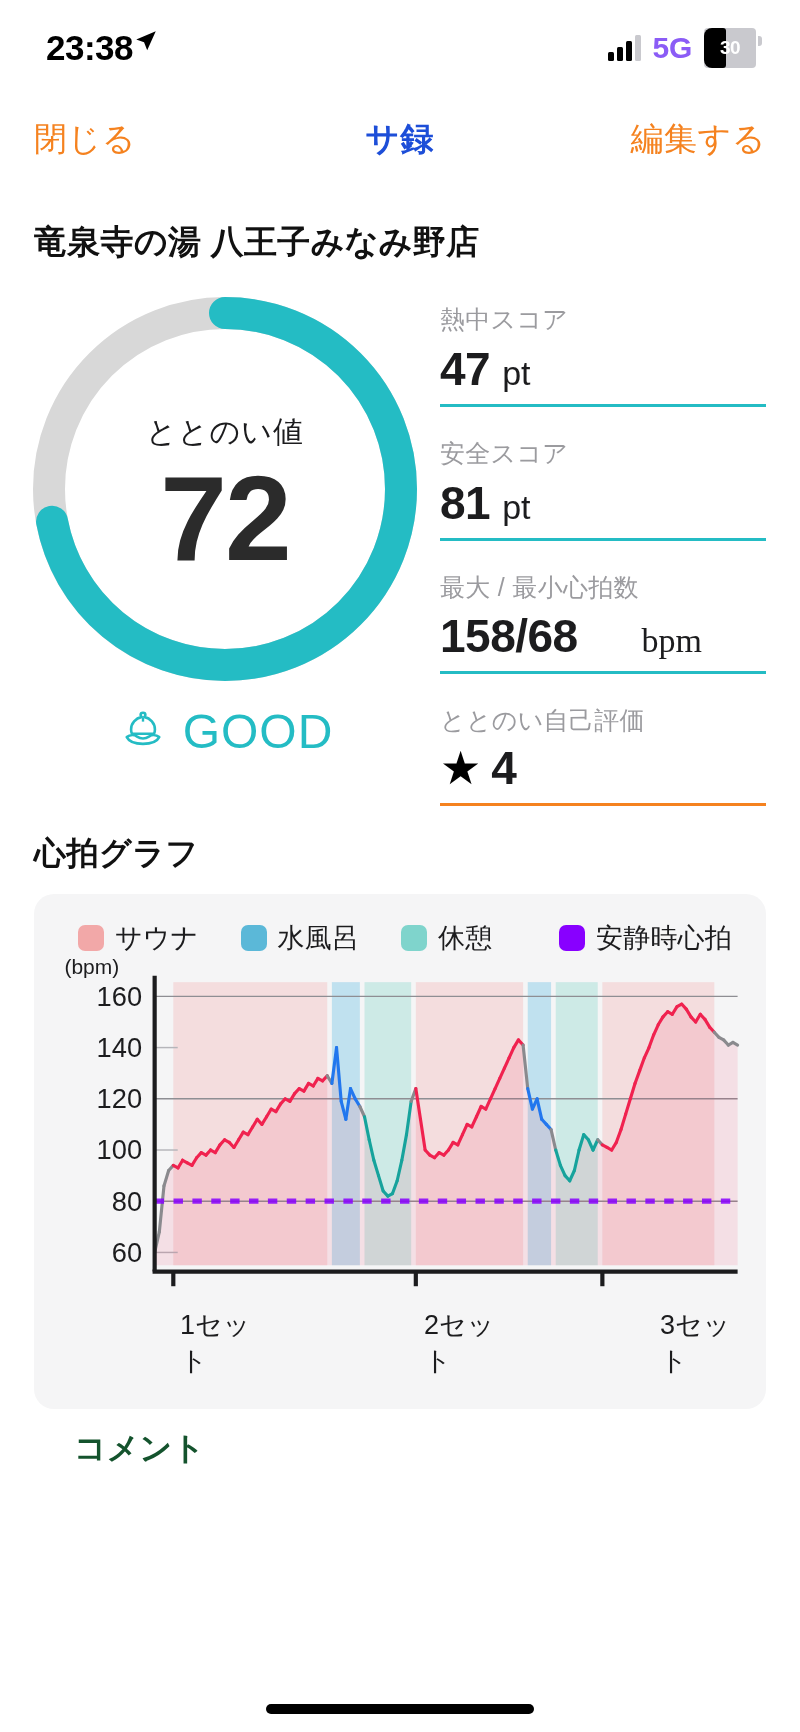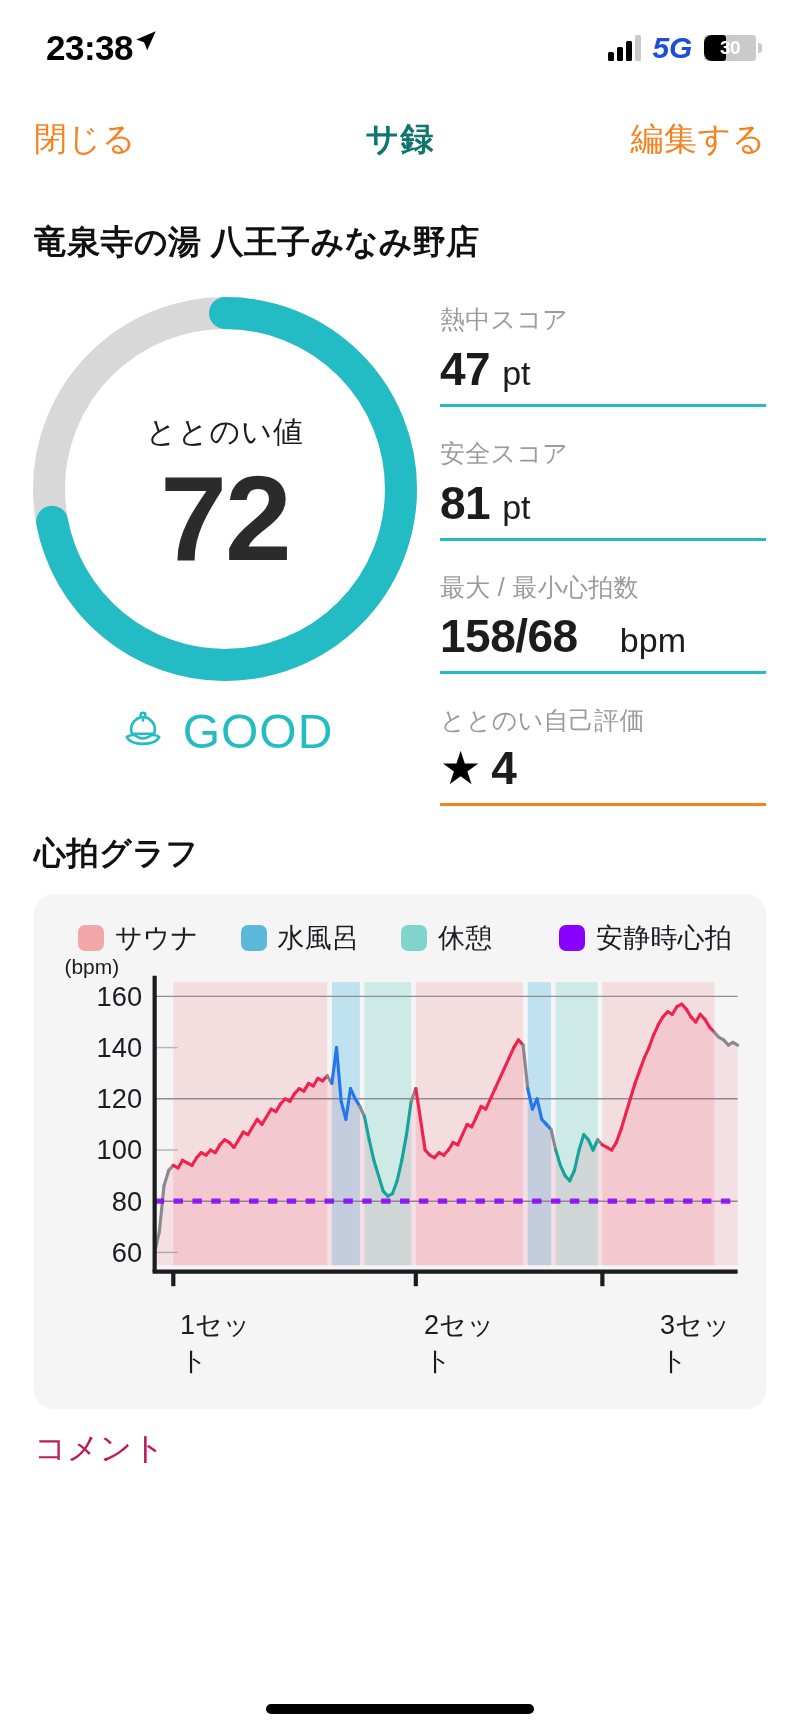--- a/index.html
+++ b/index.html
@@ -16,29 +16,29 @@
     height: 96px;
     display: flex; align-items: center; justify-content: space-between;
     padding: 0 44px 0 46px;
   }
   .sb-left { display: flex; gap: 0; }
   .sb-time {
     font-size: 35px; font-weight: 700; letter-spacing: -0.5px; color: #000;
   }
   .sb-loc { display: block; }
   .sb-right { display: flex; align-items: center; gap: 12px; }
-  .sb-5g { font-size: 30px; font-weight: 600; color: #1d4ed8; letter-spacing: -0.3px; font-style: italic;}
+  .sb-5g { font-size: 30px; font-weight: 600; color: #8b5cf6; letter-spacing: -0.3px;}
   .bars { display: flex; align-items: flex-end; gap: 3px; height: 26px; }
   .bars i { width: 6px; background: #000; border-radius: 1.5px; display: block;}
   .bars i:nth-child(1){ height: 9px; }
   .bars i:nth-child(2){ height: 14px; }
   .bars i:nth-child(3){ height: 20px; }
   .bars i:nth-child(4){ height: 26px; background: #c9c9ce; }
   .battery {
-    position: relative; width: 52px; height: 26px;
+    position: relative; width: 52px; height: 40px;
     border-radius: 4px; background: #c9c9ce;
     display: flex; align-items: center; overflow: visible;
   }
   .battery:after {
     content:""; position:absolute; right:-6px; top:8px;
     width:4px; height:10px; border-radius:0 3px 3px 0; background:#c9c9ce;
   }
   .battery .fill {
     position: absolute; left:0; top:0; bottom:0;
     background:#000; border-radius: 8px 3px 3px 8px;
@@ -55,21 +55,21 @@
     display: grid; grid-template-columns: 1fr auto 1fr; align-items: center;
     padding: 0 34px;
   }
   .nav-left  { justify-self: start; }
   .nav-right { justify-self: end; }
   .nav-action {
     font-size: 33px; color: #f5821f; letter-spacing: 0.5px;
     background: none; border: none; cursor: pointer;
     font-family: Liberation Mono, monospace;
   }
-  .nav-title { font-size: 33px; font-weight: 700; color: #0f766e; letter-spacing: 1px;}
+  .nav-title { font-size: 33px; font-weight: 700; color: #1d4ed8; letter-spacing: 1px;}
 
   
   .info { padding: 34px 34px 0 34px; }
   .info-date {
     font-size: 28px; color: #1c1c1e; letter-spacing: 0.4px; line-height: 1.2;
   }
   .info-venue {
     margin-top: 4px;
     font-size: 33px; font-weight: 700; color: #111; letter-spacing: 0.3px;
   }
@@ -111,21 +111,21 @@
   }
   .stat-value {
     font-size: 46px; font-weight: 700; color: #1c1c1e; letter-spacing: -0.5px;
   }
   .stat-unit { font-size: 34px; color: #1c1c1e; font-weight: 400; }
   .stat-rule { height: 3px; background: #24bcc4; margin-top: 8px; }
   .stat-rule.orange { background: #f5821f; }
   
   .hr-wrap { position: relative; }
   .hr-wrap .stat-value { max-width: 185px; display: inline-block; word-break: break-all; line-height: 1.15;}
-  .hr-wrap .stat-unit { position: absolute; right: 80px; bottom: 14px; }
+  .hr-wrap .stat-unit { position: absolute; right: 64px; bottom: 14px; font-family: Liberation Serif, serif; }
   .stars-row { display:flex; align-items: baseline; gap: 10px; margin-top: 4px;}
   .star-glyph { font-size: 46px; color: #000; line-height: 1; }
 
   
   .chart-section { padding: 22px 34px 0 34px; }
   .chart-heading {
     font-size: 32px; font-weight: 700; color: #111; letter-spacing: 0.5px;
   }
   .chart-card {
     margin-top: 18px;
@@ -145,21 +145,21 @@
   .xlabels {
     display: flex; margin-top: 4px; padding-left: 96px; padding-right: 10px;
   }
   .xlabel { font-size: 27px; color: #1c1c1e; }
   .xlabel.s1 { margin-left: 30px; }
   .xlabel.s2 { margin-left: 168px; }
   .xlabel.s3 { margin-left: 160px; }
 
   
   .bottom { padding: 18px 34px 0 34px; }
-  .bottom-heading { font-size: 32px; font-weight: 400; color: #be185d; }
+  .bottom-heading { font-size: 32px; font-weight: 700; color: #14532d; margin-left: 40px; }
   .home-indicator {
     position: absolute; left: 50%; transform: translateX(-50%);
     bottom: 18px; width: 268px; height: 10px; border-radius: 5px; background: #000;
   }
 </style>
 </head>
 <body>
 
 <div class="statusbar">
   <div class="sb-left">

